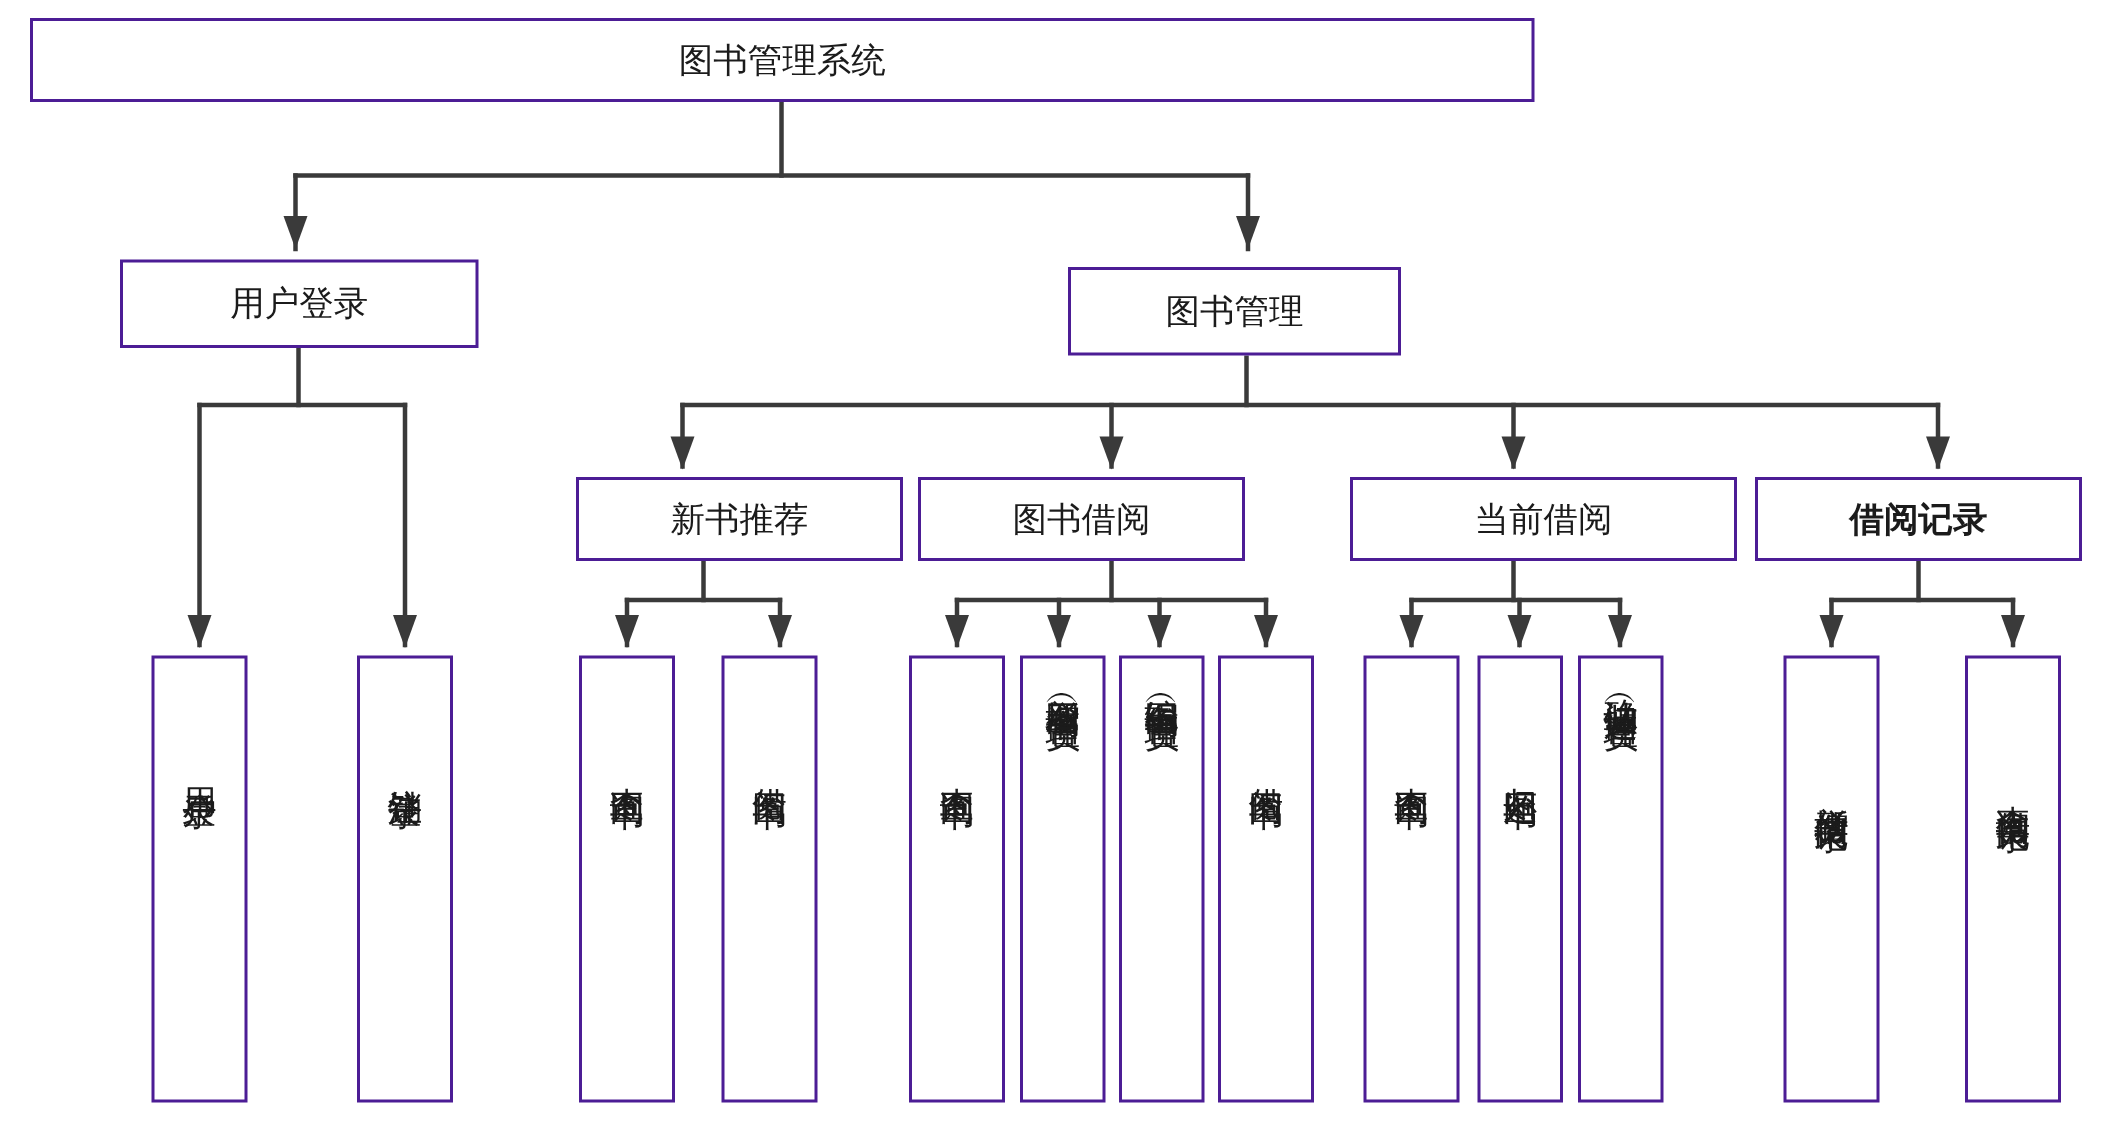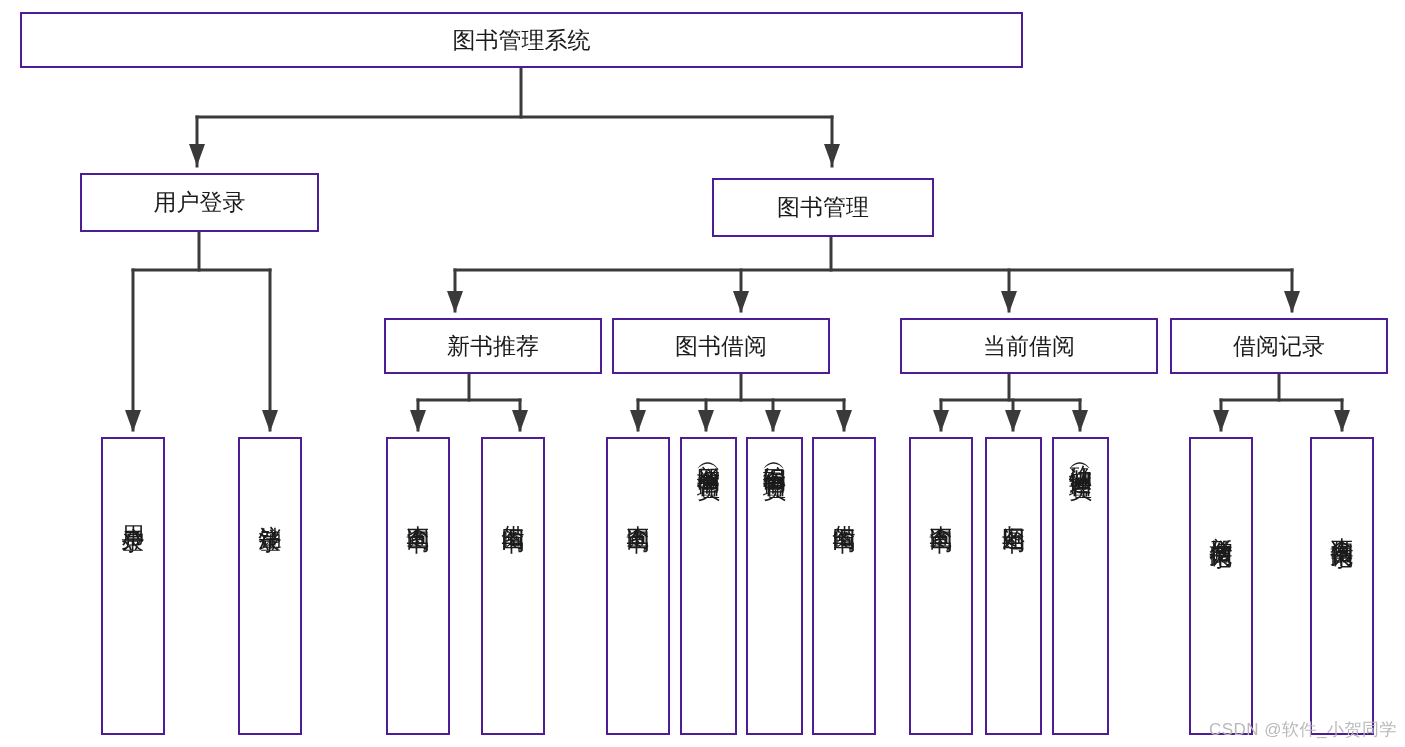--- a/index.html
+++ b/index.html
@@ -147,21 +147,21 @@
       </div>
       <div class="node h" style="left: 360px; top: 318px; width: 218px; height: 56px; margin-left: 24px;">
         <span class="label">新书推荐</span>
       </div>
       <div class="node h" style="left: 612px; top: 318px; width: 218px; height: 56px; align-items: center;">
         <span class="label">图书借阅</span>
       </div>
       <div class="node h" style="left: 900px; top: 318px; width: 258px; height: 56px;">
         <span class="label">当前借阅</span>
       </div>
-      <div class="node h" style="left: 1170px; top: 318px; width: 218px; height: 56px;">
+      <div class="node h" style="left: 1170px; top: 318px; width: 218px; height: 56px; font-weight: bold;">
         <span class="label">借阅记录</span>
       </div>
       <div class="node v mid" style="left: 101px; top: 437px; width: 64px; height: 298px;">
         <span class="label">用户登录</span>
       </div>
       <div class="node v mid" style="left: 238px; top: 437px; width: 64px; height: 298px;">
         <span class="label">注销登录</span>
       </div>
       <div class="node v mid" style="left: 386px; top: 437px; width: 64px; height: 298px;">
         <span class="label">查询图书</span>
@@ -191,15 +191,14 @@
         <span class="label">确认归还（管理员）</span>
       </div>
       <div class="node v midshort" style="left: 1189px; top: 437px; width: 64px; height: 298px;">
         <span class="label">新增借阅记录</span>
       </div>
       <div class="node v midshort" style="left: 1310px; top: 437px; width: 64px; height: 298px;">
         <span class="label">查询借阅记录</span>
       </div>
     </div>
 
-  <div class="watermark">CSDN @软件_小贺同学</div>
 
 </div>
 
 </body></html>

